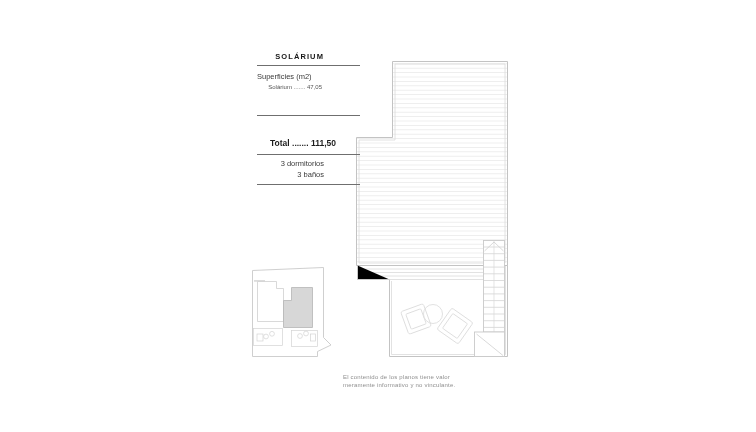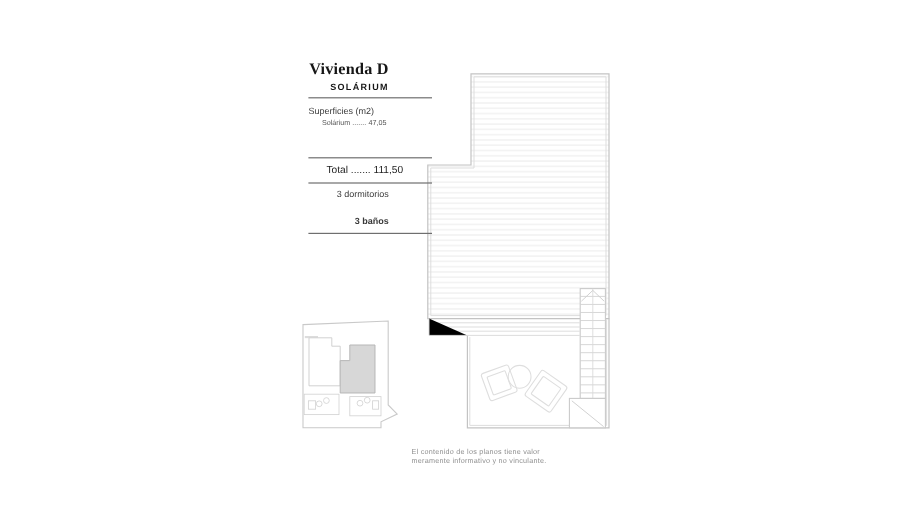--- a/index.html
+++ b/index.html
@@ -17,24 +17,24 @@
   }
   .subtitle {
     font-weight:700; font-size:7.5px; letter-spacing:1.1px; color:#161616;
     text-align:right; padding-right:36px; margin-top:2px; white-space:nowrap;
   }
   .rule { border-top:1px solid #6f6f6f; height:0; width:100%; }
   .r1 { margin-top:4px; }
   .surf-head { font-size:7.5px; padding-right:36px; margin-top:6px; color:#3a3a3a; white-space:nowrap; }
   .surf-row  { font-size:6px;   text-align:right; padding-right:38px; margin-top:3px; color:#555; white-space:nowrap; }
   .r2 { margin-top:25px; }
-  .total-row { font-weight:400; font-size:8.5px; text-align:right; padding-right:24px; margin-top:4px; color:#1d1d1d; white-space:nowrap; }
+  .total-row { font-weight:700; font-size:8.5px; text-align:right; padding-right:24px; margin-top:22px; color:#1d1d1d; white-space:nowrap; }
   .r3 { margin-top:6px; }
   .feat { font-size:7.5px; text-align:right; padding-right:36px; margin-top:4px; color:#3a3a3a; white-space:nowrap; }
-  .feat + .feat { margin-top:14px;font-weight:bold; }
+  .feat + .feat { margin-top:2px; }
   .r4 { margin-top:5px; }
 
   
   .disclaimer { position:absolute; left:343px; top:374px; font-size:6px; line-height:7.5px; color:#8f8f8f; letter-spacing:.2px; }
 </style>
 </head>
 <body>
 
 <div class="page">
 
@@ -112,21 +112,20 @@
         <circle cx="272" cy="333.8" r="2.4"></circle>
         <rect x="291.5" y="330.5" width="26" height="16"></rect>
         <rect x="310.5" y="334" width="5" height="7"></rect>
         <circle cx="300" cy="336" r="2.4"></circle>
         <circle cx="306" cy="333.5" r="2.4"></circle>
       </g>
     </g>
   </svg>
 
   <div class="info-panel">
-    <div class="title">Vivienda D</div>
     <div class="subtitle">SOLÁRIUM</div>
     <div class="rule r1"></div>
 
     <div class="surf-head">Superficies (m2)</div>
     <div class="surf-row"><span>Solárium</span> <span>.......</span> <span>47,05</span></div>
 
     <div class="rule r2"></div>
 
     <div class="total-row"><span>Total</span> <span>.......</span> <span>111,50</span></div>
 

